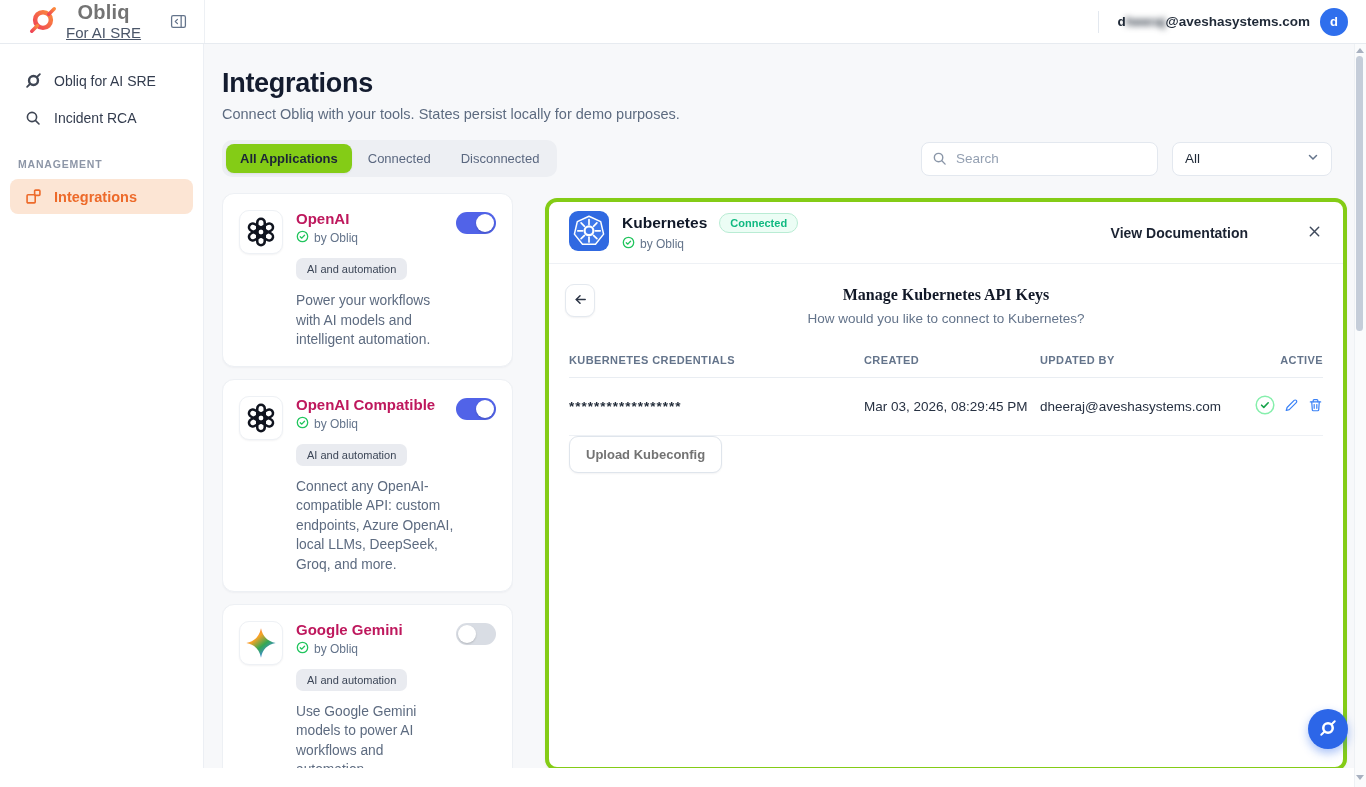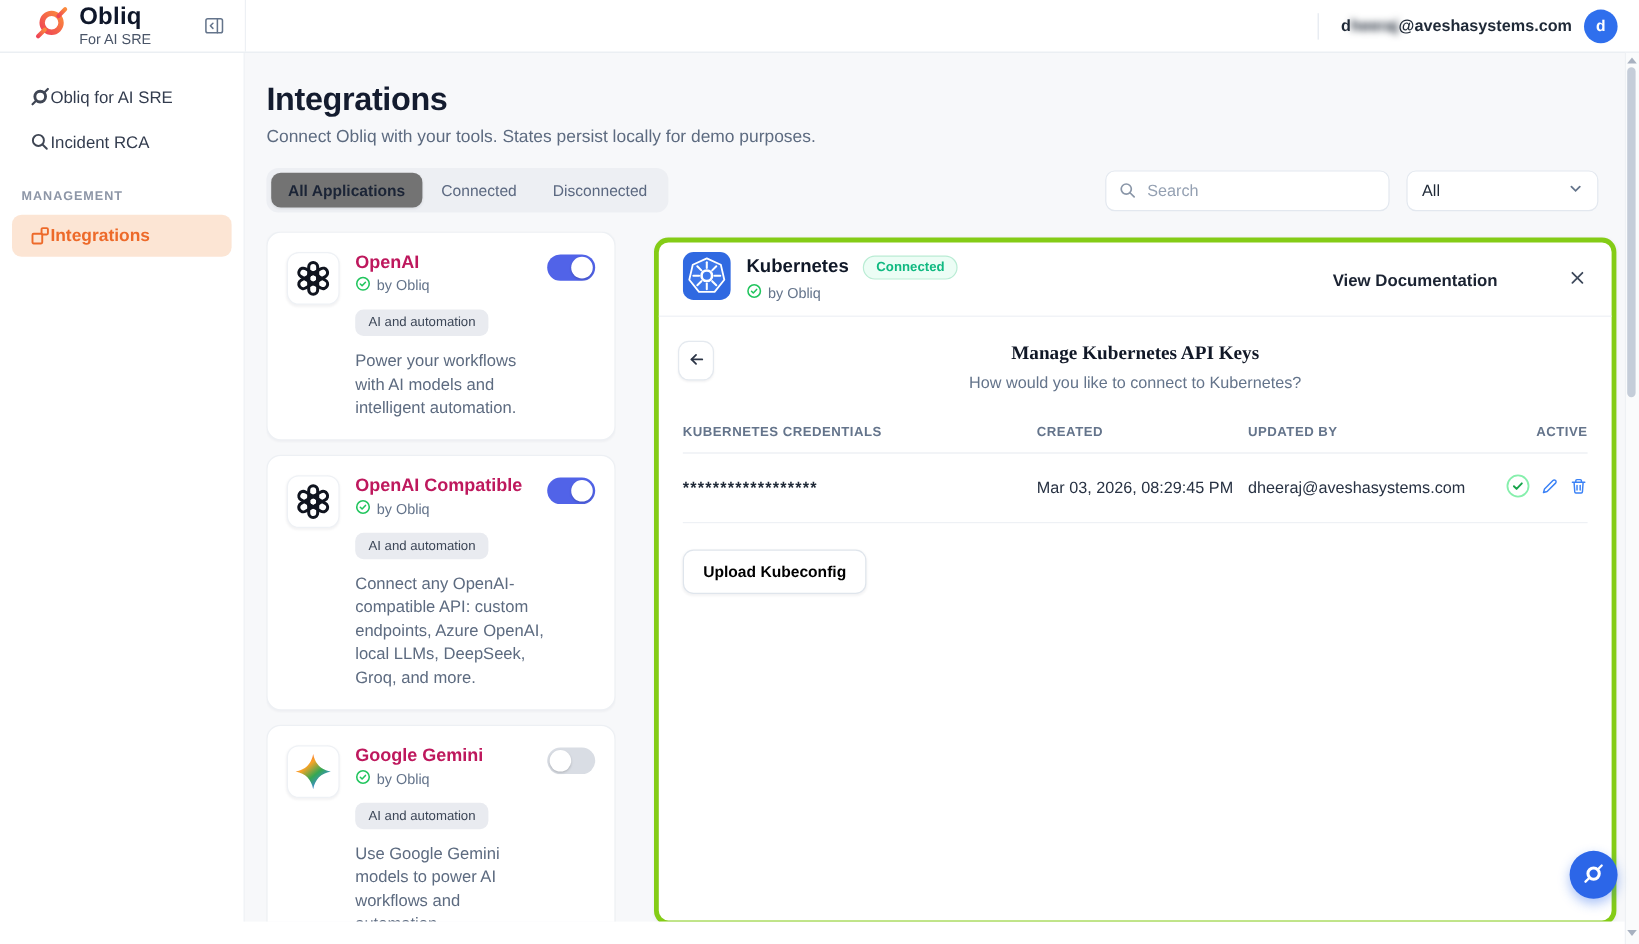--- a/index.html
+++ b/index.html
@@ -9,50 +9,50 @@
     width: 1366px; height: 787px; overflow: hidden;
   }
   .app { position: relative; width: 1366px; height: 787px; }
 
   
   .topbar { position: absolute; top: 0; left: 0; width: 100%; height: 44px; background: #fff;
     border-bottom: 1px solid #e7ebf0; display: flex; align-items: center; z-index: 5; }
   .topbar-divider { position: absolute; left: 204px; top: 0; height: 43px; width: 1px; background: #edf0f4; }
   .brand { display: flex; align-items: center; gap: 8px; padding-left: 28px; }
   .brand-text { display: flex; flex-direction: column; }
-  .brand-title { font-size: 20px; font-weight: 700; color: #0f172a; line-height: 1; letter-spacing: .2px; }
-  .brand-sub { font-size: 12px; color: #4a5568; margin-top: 2px; }
+  .brand-title { font-size: 20px; font-weight: 700; color: #737373; line-height: 1; letter-spacing: .2px; text-align: center; }
+  .brand-sub { font-size: 15px; color: #4a5568; margin-top: 2px; text-decoration: underline; }
   .collapse-btn { position: absolute; left: 169px; top: 13px; width: 18px; height: 18px;
     background: none; border: none; padding: 0; cursor: pointer; }
   .user-area { margin-left: auto; display: flex; align-items: center; gap: 10px; padding-right: 18px; cursor: pointer; }
   .user-divider { width: 1px; height: 22px; background: #e3e8ef; margin-right: 8px; }
   .user-email { font-size: 13.5px; font-weight: 600; color: #1f2937; }
   .blurred { filter: blur(3px); }
   .avatar { width: 28px; height: 28px; border-radius: 50%; background: #2F6FED; color: #fff;
     font-size: 13px; font-weight: 600; display: flex; align-items: center; justify-content: center; }
 
   
   .sidebar { position: absolute; top: 44px; left: 0; width: 204px; height: 724px; background: #fff;
     border-right: 1px solid #eceff4; padding-top: 16px; }
-  .side-item { display: flex; align-items: center; padding: 9px 14px; margin: 3px 10px;
+  .side-item { display: flex; align-items: center; gap: 12px; padding: 9px 14px; margin: 3px 10px;
     border-radius: 8px; font-size: 14px; color: #333c4e; cursor: pointer; }
   .side-item .si { width: 18px; display: flex; justify-content: center; }
   .side-section { font-size: 10.5px; font-weight: 700; letter-spacing: .8px; color: #8d96a7; padding: 20px 18px 6px; }
   .side-item.active { background: #fce5d4; color: #ED6A2A; font-weight: 600; font-size: 14.5px; }
 
   
   .main { position: absolute; top: 44px; left: 204px; width: 1150px; height: 724px; background: #f7f8fa;
     padding: 24px 22px 0 18px; overflow: hidden; }
   .page-title { margin: 0; font-size: 27px; font-weight: 800; color: #141c2f; letter-spacing: -.3px; }
   .page-sub { margin: 7px 0 0; font-size: 14.5px; color: #5d6b80; }
 
   .controls { display: flex; align-items: center; margin-top: 18px; }
   .tabs { display: flex; background: #edeff3; border-radius: 10px; padding: 4px; gap: 2px; }
   .tab { padding: 7px 14px; font-size: 13px; color: #5b6880; border-radius: 8px; cursor: pointer; white-space: nowrap; }
-  .tab.active { background: #737373; color: #1b2436; font-weight: 700; box-shadow: 0 1px 2px rgba(16,24,40,.08); }
+  .tab.active { background: #84cc16; color: #1b2436; font-weight: 700; box-shadow: 0 1px 2px rgba(16,24,40,.08); }
   .controls-right { margin-left: auto; display: flex; gap: 14px; }
   .search-wrap { position: relative; width: 237px; }
   .search-wrap .mag { position: absolute; left: 11px; top: 9px; }
   .search-input { width: 100%; height: 34px; border: 1px solid #e3e8ef; border-radius: 8px;
     padding: 0 10px 0 34px; font-size: 13.5px; color: #334155; background: #fff; outline: none; font-family: inherit; }
   .search-input::placeholder { color: #94a0b2; }
   .dropdown { width: 160px; height: 34px; background: #fff; border: 1px solid #e3e8ef; border-radius: 8px;
     display: flex; align-items: center; justify-content: space-between; padding: 0 12px;
     font-size: 13.5px; color: #1f2937; cursor: pointer; }
 
@@ -101,23 +101,23 @@
 
   .keys-table { margin-top: 28px; }
   .t-head, .t-row { display: grid; grid-template-columns: 295px 176px 215px 1fr; align-items: center; }
   .t-head { font-size: 11px; font-weight: 700; color: #64748b; letter-spacing: .4px;
     padding-bottom: 11px; border-bottom: 1px solid #e9edf2; }
   .th-active { text-align: right; }
   .t-row { padding: 17px 0; border-bottom: 1px solid #eef1f5; font-size: 13.5px; color: #273142; }
   .cred { font-weight: 700; letter-spacing: 1px; color: #1f2937; }
   .row-actions { display: flex; justify-content: flex-end; align-items: center; gap: 9px; }
   .icon-btn { background: none; border: none; padding: 0; cursor: pointer; display: flex; }
-  .upload-btn { margin-top: 22px; background: #fff; border: 1px solid #dfe5ec; border-radius: 9px;
+  .upload-btn { background: #fff; border: 1px solid #dfe5ec; border-radius: 9px;
     box-shadow: 0 1px 2px rgba(16,24,40,.05); padding: 10px 16px; font-size: 13px; font-weight: 600;
-    color: #000000; cursor: pointer; font-family: inherit; }
+    color: #737373; cursor: pointer; font-family: inherit; }
 
   
   .fab { position: absolute; left: 1308px; top: 709px; width: 40px; height: 40px; border-radius: 50%;
     background: #2c66e8; border: none; box-shadow: 0 4px 10px rgba(37,99,235,.4);
     display: flex; align-items: center; justify-content: center; cursor: pointer; z-index: 8; }
   .scrollbar { position: absolute; top: 44px; right: 0; width: 12px; height: 743px; background: #fafbfc;
     border-left: 1px solid #eef1f4; z-index: 6; }
   .sb-up { position: absolute; top: 4px; left: 1px; width: 0; height: 0; border-left: 4px solid transparent;
     border-right: 4px solid transparent; border-bottom: 5px solid #a8b1c0; cursor: pointer; }
   .sb-down { position: absolute; bottom: 7px; left: 1px; width: 0; height: 0; border-left: 4px solid transparent;

